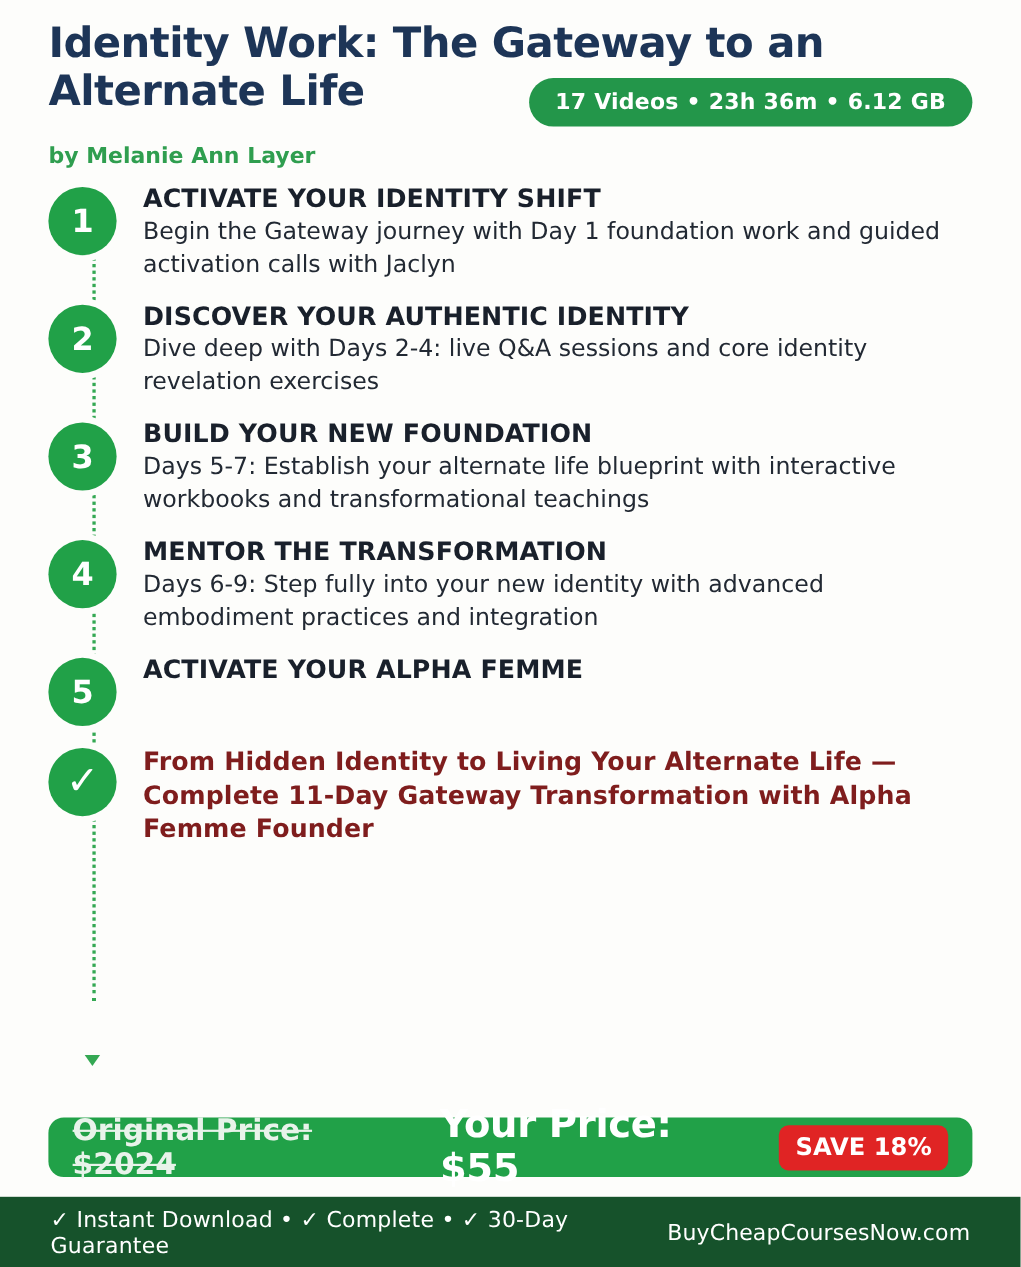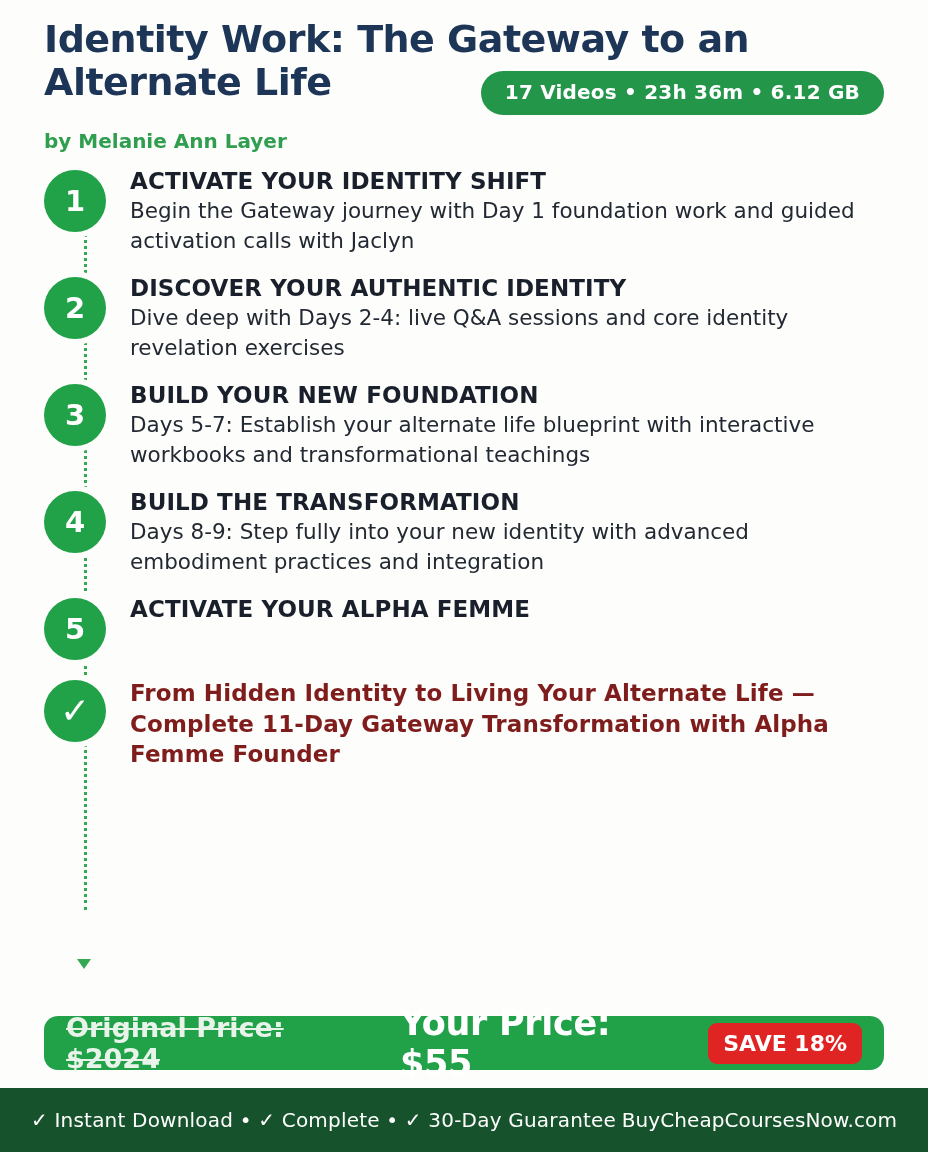--- a/index.html
+++ b/index.html
@@ -168,21 +168,21 @@
 
   
   .footer {
     flex: 0 0 auto;
     height: 64px;
     background: #16522b;
     color: #ffffff;
     display: flex;
     align-items: center;
     justify-content: space-between;
-    padding: 0 31px;
+    padding: 0 46px;
   }
   .footer-left {
     font-size: 20px;
     letter-spacing: 0.2px;
   }
   .footer-right {
     font-size: 20px;
     letter-spacing: 0.1px;
   }
 </style>
@@ -223,22 +223,22 @@
         <div class="bubble">3</div>
         <div class="step-body">
           <div class="step-title">BUILD YOUR NEW FOUNDATION</div>
           <div class="step-desc">Days 5-7: Establish your alternate life blueprint with interactive workbooks and transformational teachings</div>
         </div>
       </div>
 
       <div class="step">
         <div class="bubble">4</div>
         <div class="step-body">
-          <div class="step-title">BUILD THE TRANSFORMATION</div>
-          <div class="step-desc">Days 8-9: Step fully into your new identity with advanced embodiment practices and integration</div>
+          <div class="step-title">MENTOR THE TRANSFORMATION</div>
+          <div class="step-desc">Days 6-9: Step fully into your new identity with advanced embodiment practices and integration</div>
         </div>
       </div>
 
       <div class="step">
         <div class="bubble">5</div>
         <div class="step-body">
           <div class="step-title">ACTIVATE YOUR ALPHA FEMME</div>
         </div>
       </div>
 

